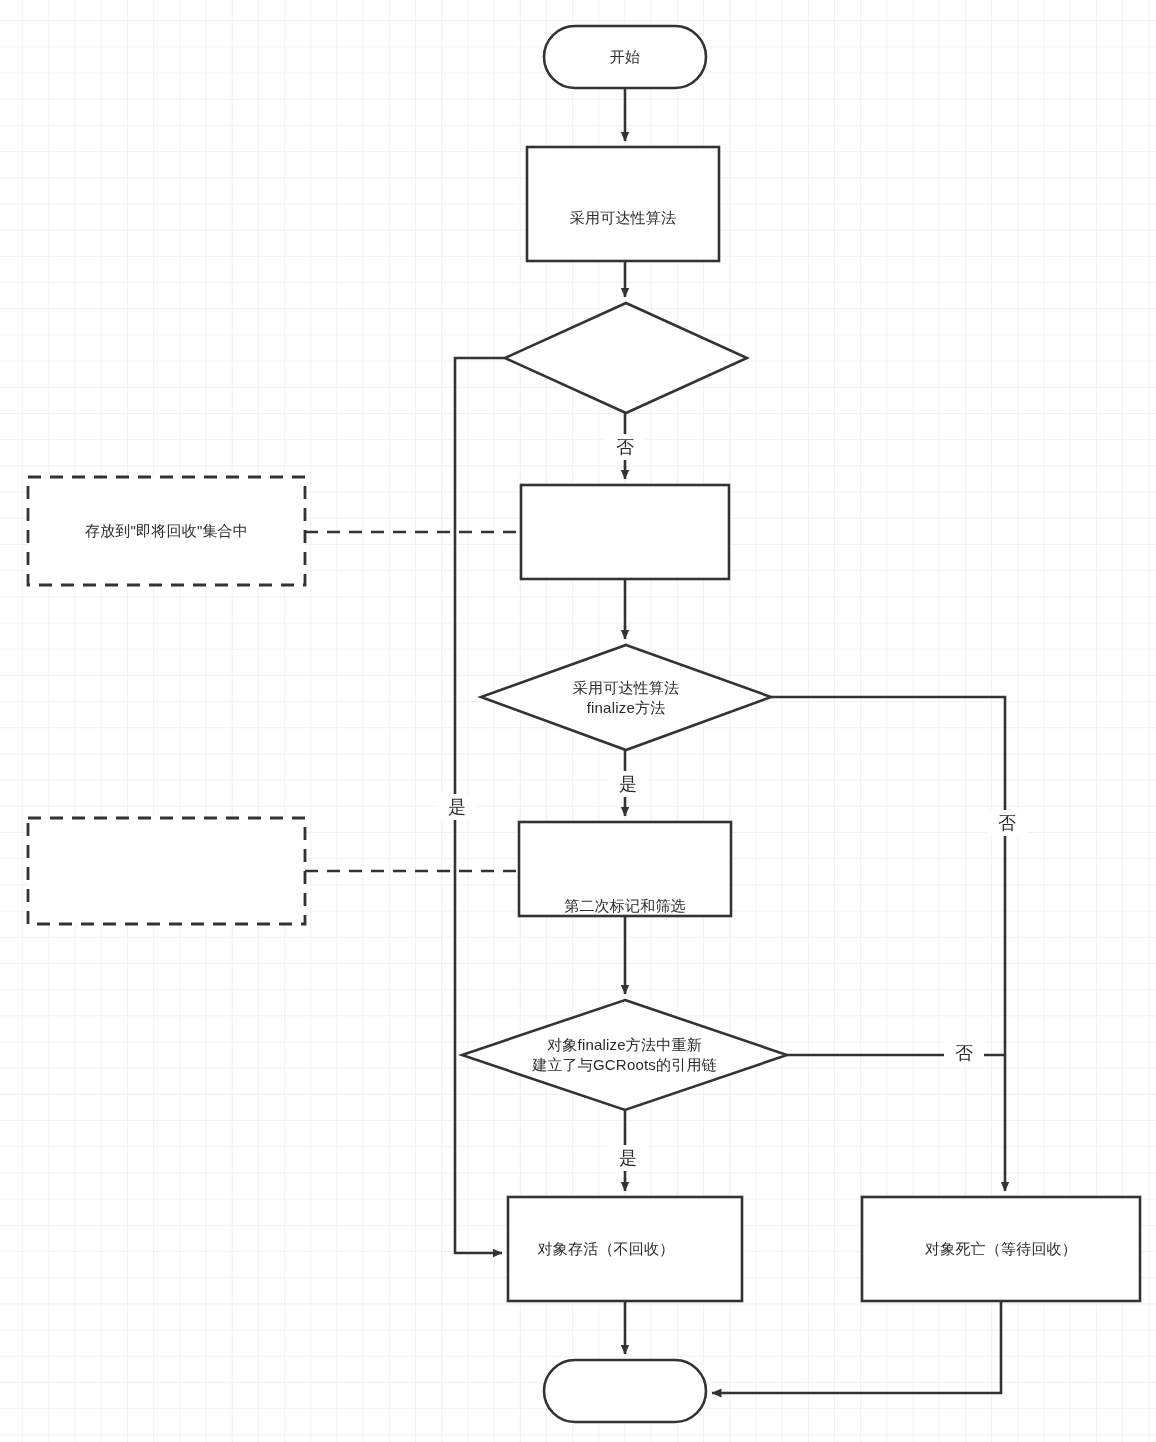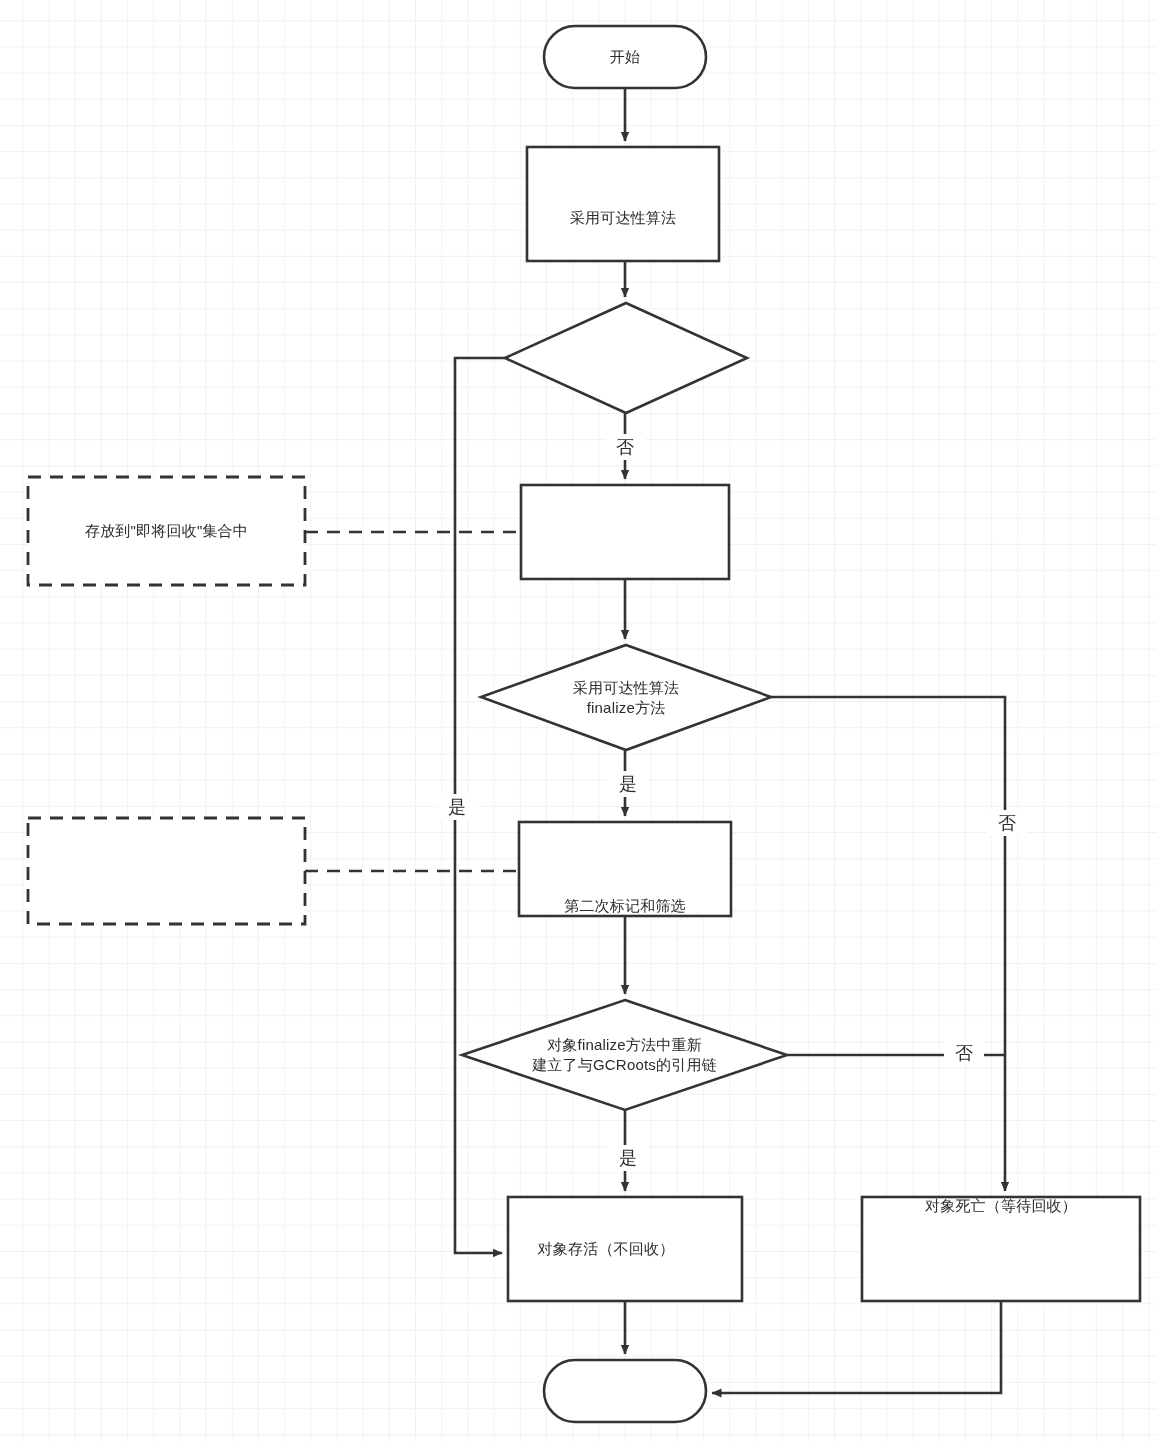--- a/index.html
+++ b/index.html
@@ -122,21 +122,21 @@
   <div class="node-label" style="left:481px;top:645px;width:290px;height:105px;">采用可达性算法
 finalize方法</div>
 
   <div class="node-label" style="left:519px;top:822px;width:212px;height:94px;margin-top:37px;">第二次标记和筛选</div>
 
   <div class="node-label" style="left:462px;top:1000px;width:325px;height:110px;">对象finalize方法中重新
 建立了与GCRoots的引用链</div>
 
   <div class="node-label" style="left:492px;top:1197px;width:228px;height:104px;">对象存活（不回收）</div>
 
-  <div class="node-label" style="left:862px;top:1154px;width:278px;height:104px;">对象死亡（等待回收）</div>
+  <div class="node-label" style="left:862px;top:1197px;width:278px;height:104px;">对象死亡（等待回收）</div>
 
 
   <div class="node-label" style="left:28px;top:477px;width:277px;height:108px;">存放到"即将回收"集合中</div>
 
 
   <div class="edge-label" style="left:605px;top:434px;width:36px;height:26px;">否</div>
 
   <div class="edge-label" style="left:437px;top:794px;width:36px;height:26px;">是</div>
 
   <div class="edge-label" style="left:608px;top:771px;width:36px;height:26px;">是</div>

